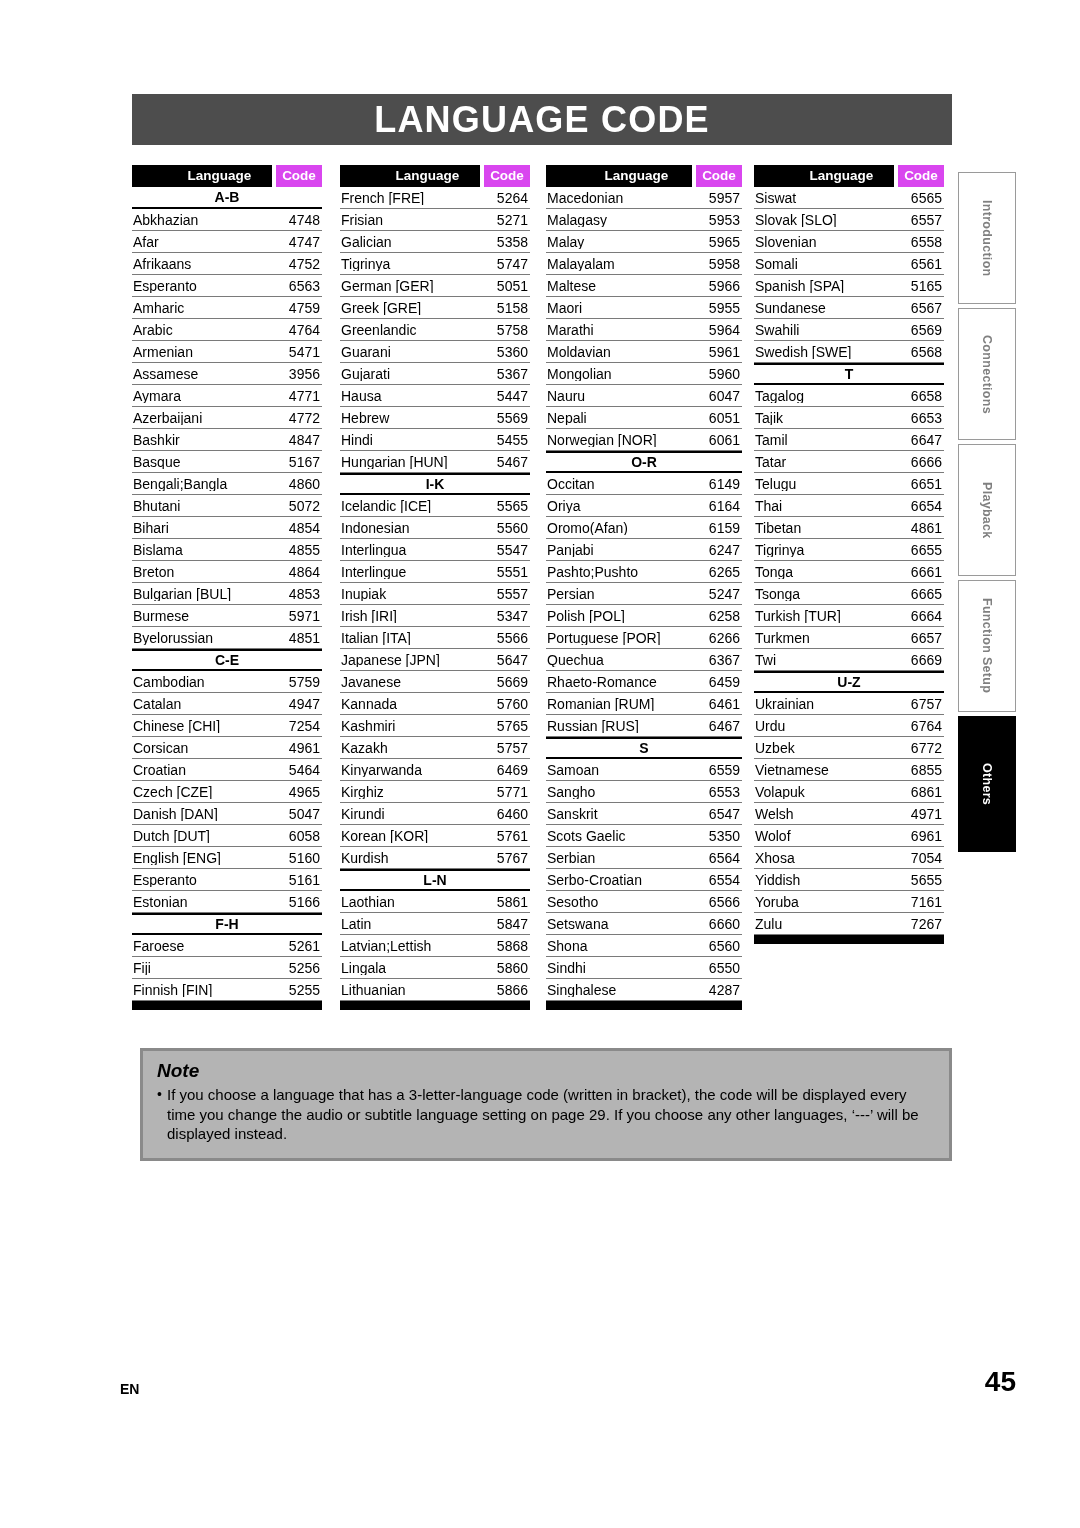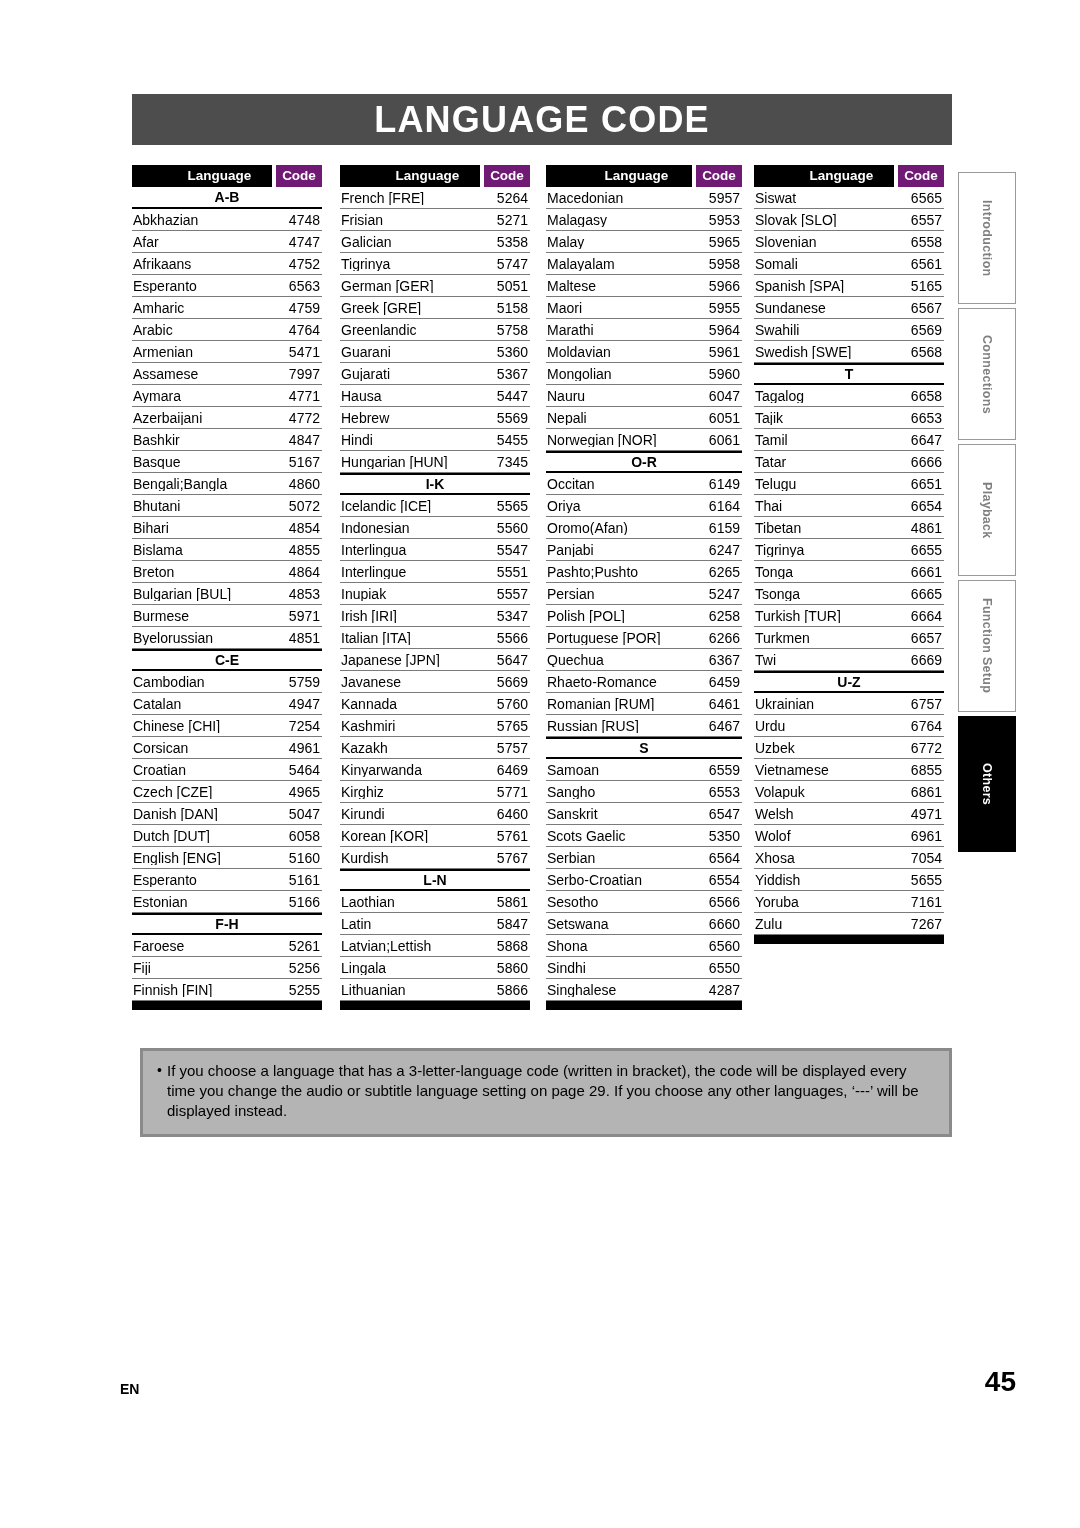--- a/index.html
+++ b/index.html
@@ -103,21 +103,21 @@
     font-size: 13.5px;
     font-weight: bold;
     display: flex;
     align-items: center;
     justify-content: center;
     line-height: 1;
     padding-left: 35px;
   }
   .lt-head .hd-code {
     flex: 0 0 46px;
-    background: #701a75;
+    background: #d946ef;
     color: #ffffff;
     font-size: 13.5px;
     font-weight: bold;
     display: flex;
     align-items: center;
     justify-content: center;
     line-height: 1;
   }
 
   .lt-body { width: 100%; }
@@ -271,21 +271,21 @@
         <div class="lt-row">
           <div class="cell-lang">Arabic</div>
           <div class="cell-code">4764</div>
         </div>
         <div class="lt-row">
           <div class="cell-lang">Armenian</div>
           <div class="cell-code">5471</div>
         </div>
         <div class="lt-row">
           <div class="cell-lang">Assamese</div>
-          <div class="cell-code">7997</div>
+          <div class="cell-code">3956</div>
         </div>
         <div class="lt-row">
           <div class="cell-lang">Aymara</div>
           <div class="cell-code">4771</div>
         </div>
         <div class="lt-row">
           <div class="cell-lang">Azerbaijani</div>
           <div class="cell-code">4772</div>
         </div>
         <div class="lt-row">
@@ -438,21 +438,21 @@
         <div class="lt-row">
           <div class="cell-lang">Hebrew</div>
           <div class="cell-code">5569</div>
         </div>
         <div class="lt-row">
           <div class="cell-lang">Hindi</div>
           <div class="cell-code">5455</div>
         </div>
         <div class="lt-row">
           <div class="cell-lang">Hungarian [HUN]</div>
-          <div class="cell-code">7345</div>
+          <div class="cell-code">5467</div>
         </div>
         <div class="lt-group">I-K</div>
         <div class="lt-row">
           <div class="cell-lang">Icelandic [ICE]</div>
           <div class="cell-code">5565</div>
         </div>
         <div class="lt-row">
           <div class="cell-lang">Indonesian</div>
           <div class="cell-code">5560</div>
         </div>
@@ -825,20 +825,21 @@
         </div>
         <div class="lt-row">
           <div class="cell-lang">Zulu</div>
           <div class="cell-code">7267</div>
         </div>
       </div>
       <div class="lt-foot"></div>
     </div>
 
   <div id="note-box">
+    <div class="note-title">Note</div>
     <div class="note-item">
       <span class="note-bullet">•</span>
       <span class="note-text">If you choose a language that has a 3-letter-language code (written in bracket), the code will be displayed every time you change the audio or subtitle language setting on page 29. If you choose any other languages, ‘---’ will be displayed instead.</span>
     </div>
   </div>
 
   <div id="footer-lang">EN</div>
   <div id="footer-page">45</div>
 
 </div>

